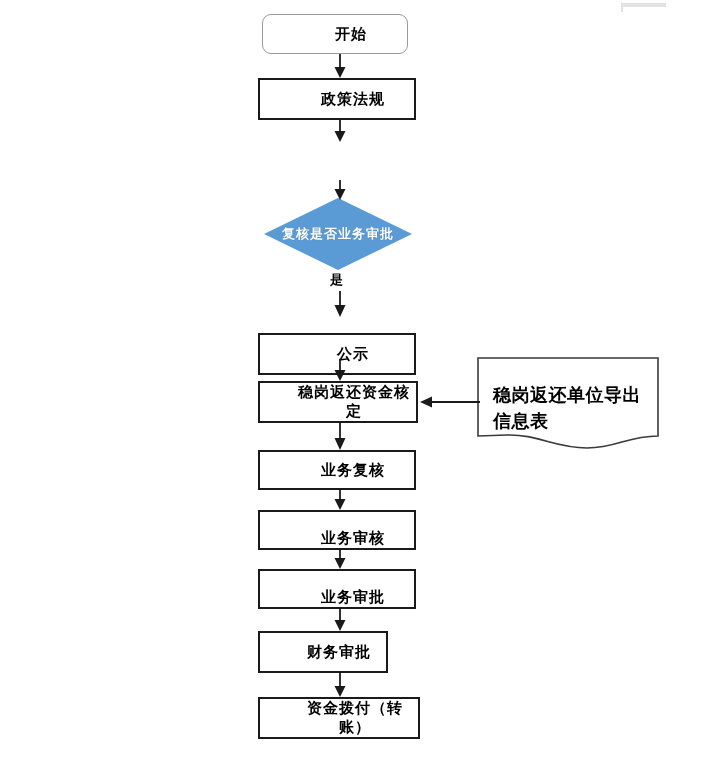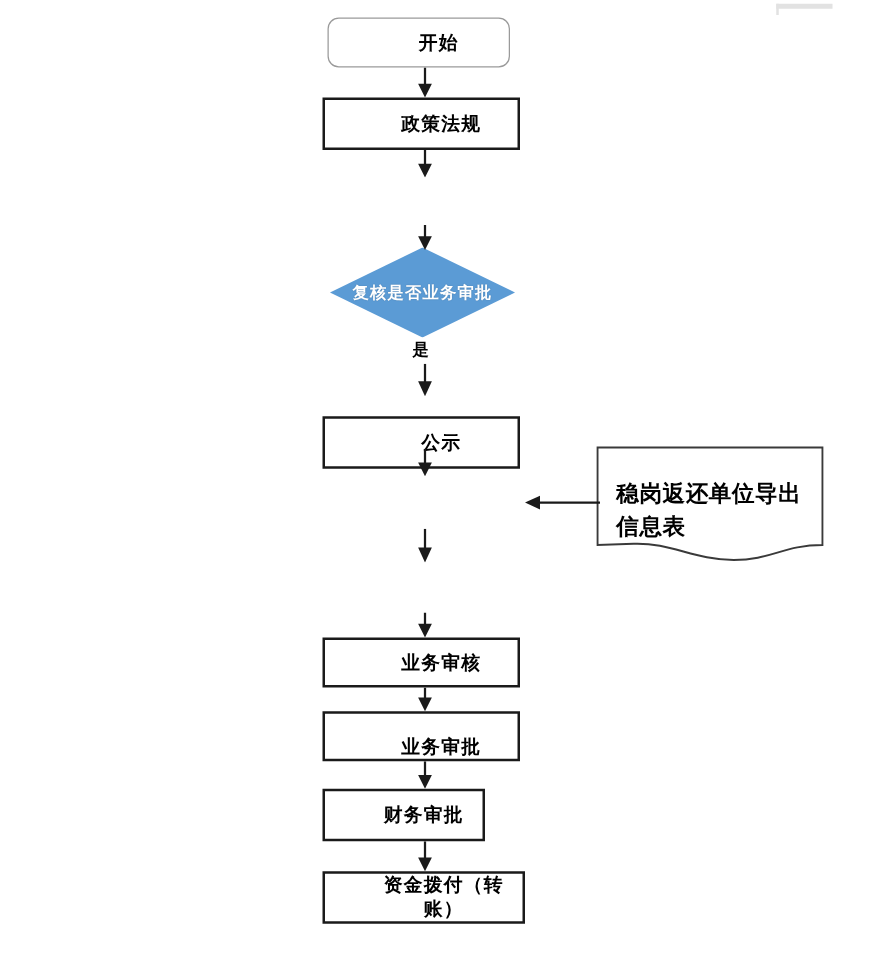--- a/index.html
+++ b/index.html
@@ -119,23 +119,29 @@
     <div class="decision-label">
       <span>复核是否</span>
       <span>业务审批</span>
     </div>
   </div>
 
   <div class="node process" style="left:258px; top:317px; width:158px; height:42px;margin-top:16px;">
     <span>公示</span>
   </div>
 
-
-
-  <div class="node process" style="left:258px; top:510px; width:158px; height:40px;">
+  <div class="node process" style="left:258px; top:381px; width:160px; height:42px;">
+    <span>稳岗返还资金核定</span>
+  </div>
+
+  <div class="node process" style="left:258px; top:450px; width:158px; height:40px;">
+    <span>业务复核</span>
+  </div>
+
+  <div class="node process" style="left:258px; top:510px; width:158px; height:40px;align-items:flex-end;">
     <span>业务审核</span>
   </div>
 
   <div class="node process" style="left:258px; top:569px; width:158px; height:40px;align-items:flex-end;">
     <span>业务审批</span>
   </div>
 
   <div class="node process" style="left:258px; top:631px; width:130px; height:42px;">
     <span>财务审批</span>
   </div>

